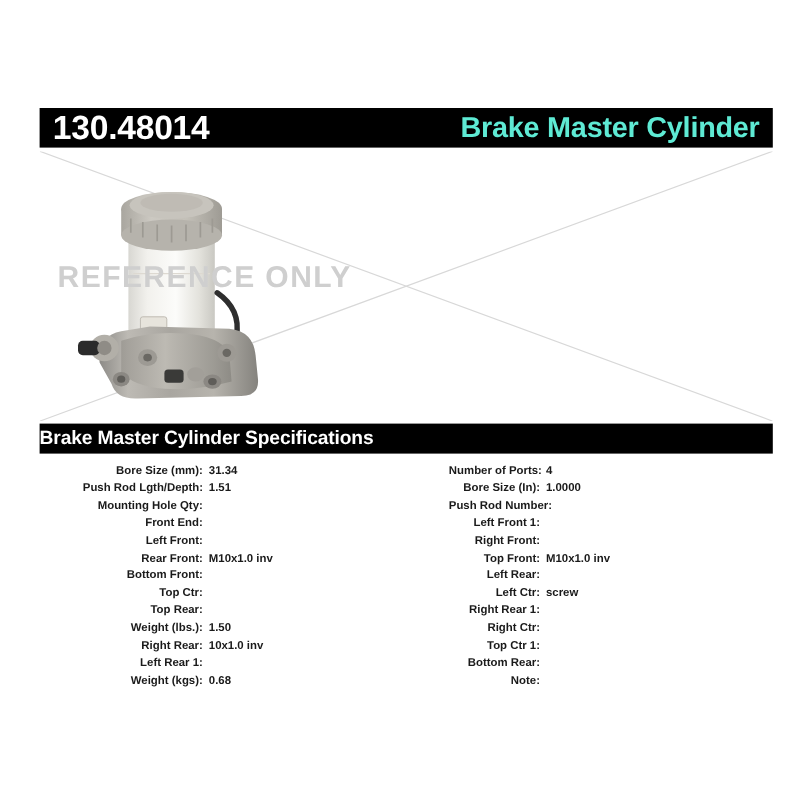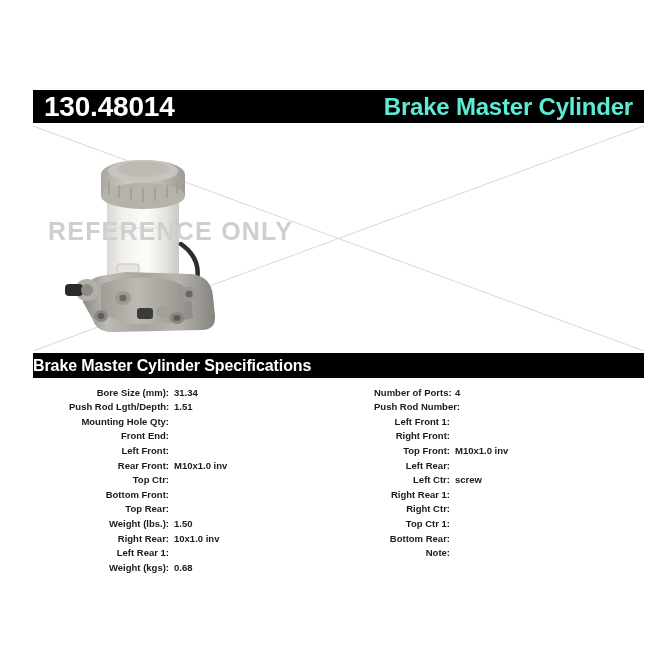--- a/index.html
+++ b/index.html
@@ -261,25 +261,25 @@
         </div>
         <div class="spec-row">
           <span class="spec-label">Left Front:</span>
           <span class="spec-value"></span>
         </div>
         <div class="spec-row">
           <span class="spec-label">Rear Front:</span>
           <span class="spec-value">M10x1.0 inv</span>
         </div>
         <div class="spec-row">
+          <span class="spec-label">Bottom Front:</span>
+          <span class="spec-value"></span>
+        </div>
+        <div class="spec-row">
           <span class="spec-label">Top Ctr:</span>
-          <span class="spec-value"></span>
-        </div>
-        <div class="spec-row">
-          <span class="spec-label">Bottom Front:</span>
           <span class="spec-value"></span>
         </div>
         <div class="spec-row">
           <span class="spec-label">Top Rear:</span>
           <span class="spec-value"></span>
         </div>
         <div class="spec-row">
           <span class="spec-label">Weight (lbs.):</span>
           <span class="spec-value">1.50</span>
         </div>
@@ -295,20 +295,24 @@
           <span class="spec-label">Weight (kgs):</span>
           <span class="spec-value">0.68</span>
         </div>
       </div>
     <div class="spec-col spec-col-right">
         <div class="spec-row">
           <span class="spec-label">Number of Ports:</span>
           <span class="spec-value">4</span>
         </div>
         <div class="spec-row">
+          <span class="spec-label">Bore Size (In):</span>
+          <span class="spec-value">1.0000</span>
+        </div>
+        <div class="spec-row">
           <span class="spec-label">Push Rod Number:</span>
           <span class="spec-value"></span>
         </div>
         <div class="spec-row">
           <span class="spec-label">Left Front 1:</span>
           <span class="spec-value"></span>
         </div>
         <div class="spec-row">
           <span class="spec-label">Right Front:</span>
           <span class="spec-value"></span>

